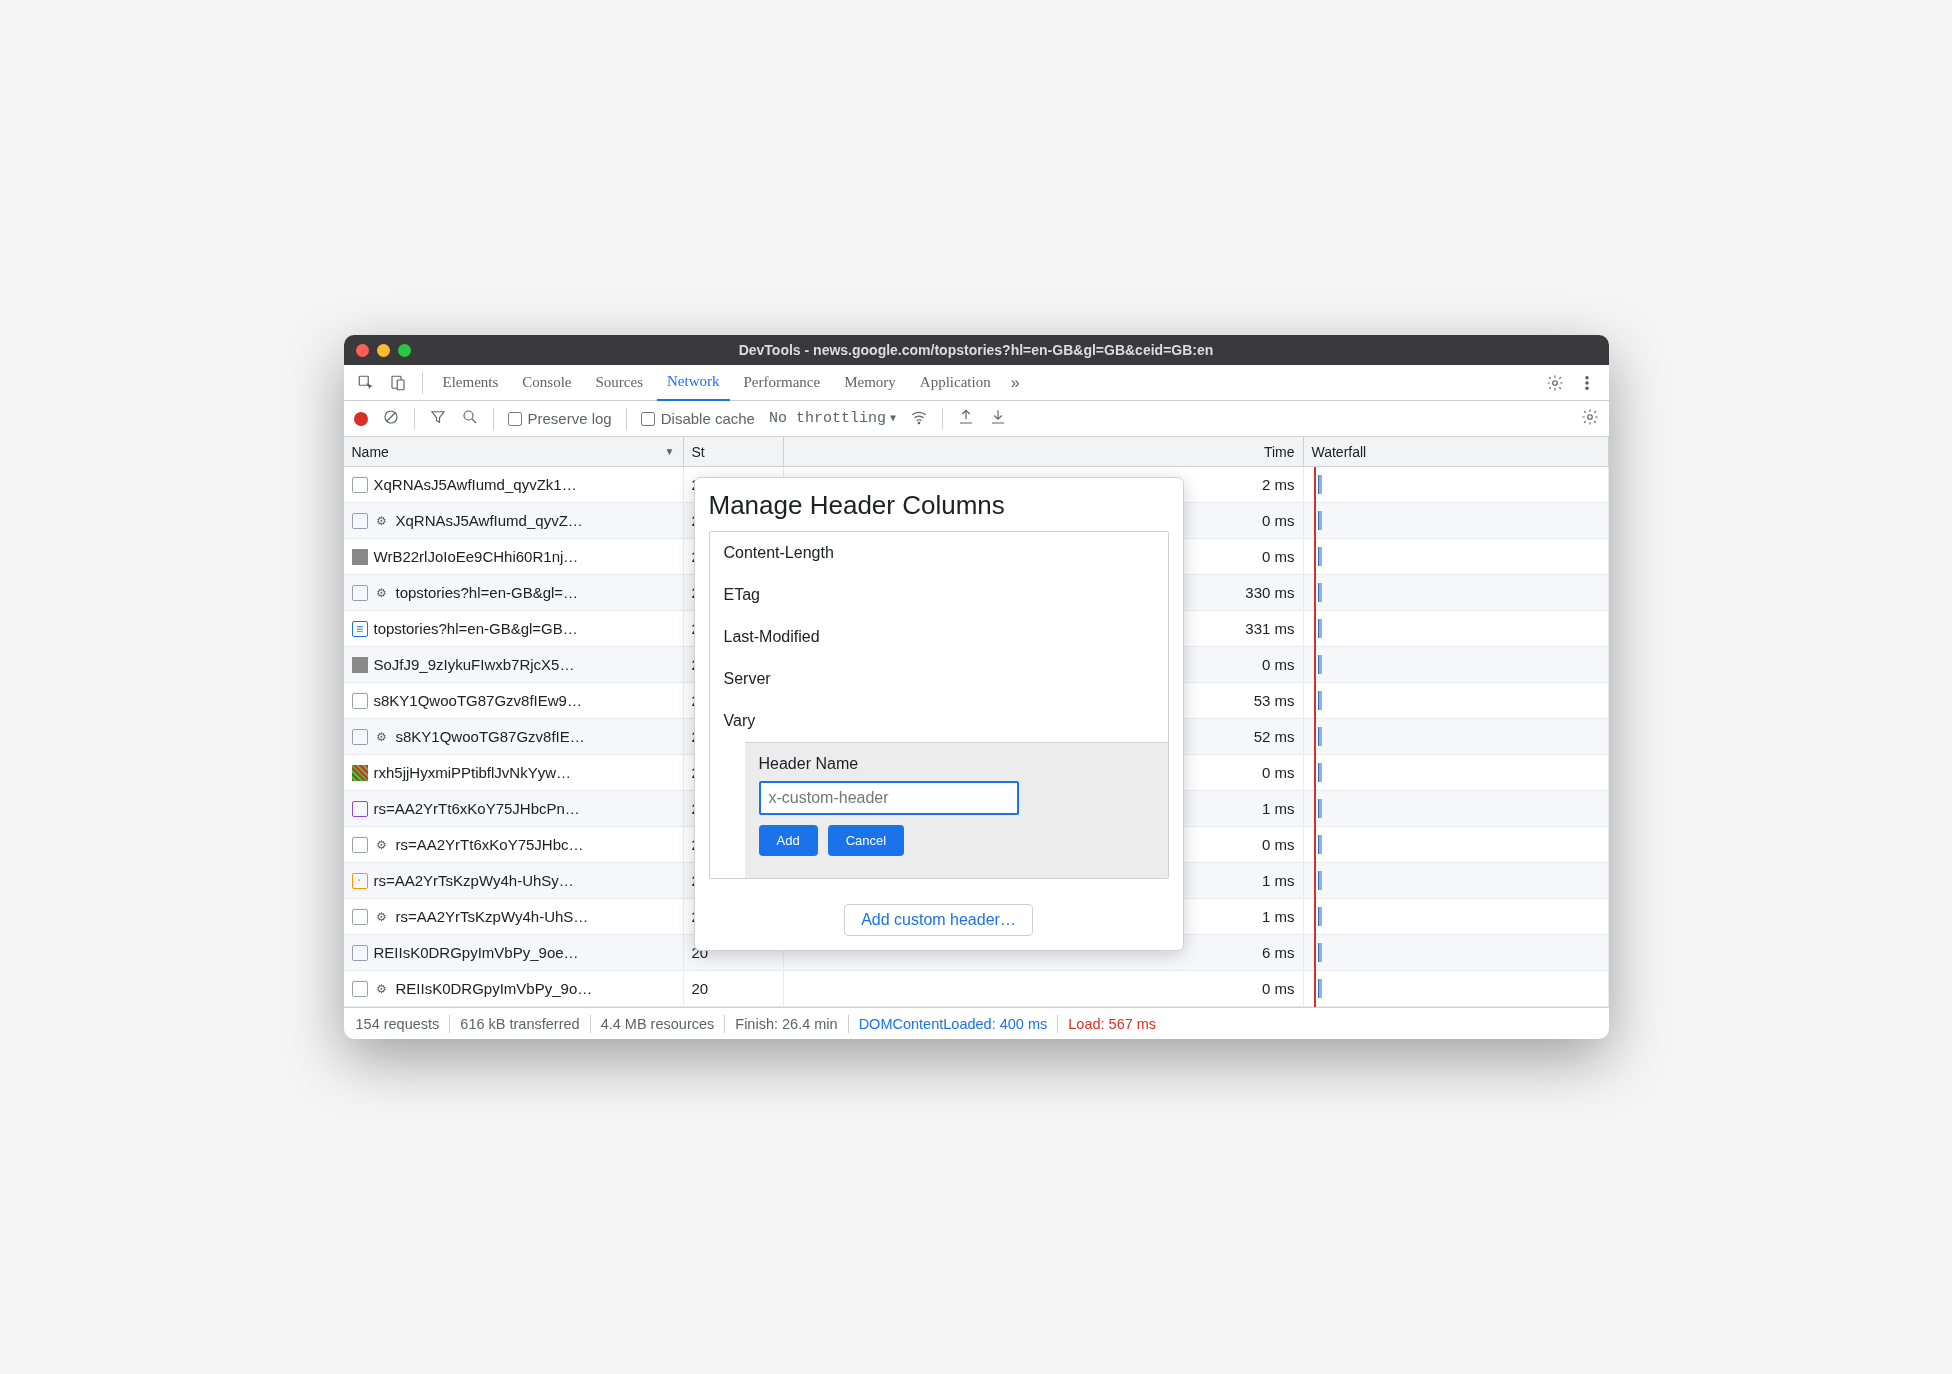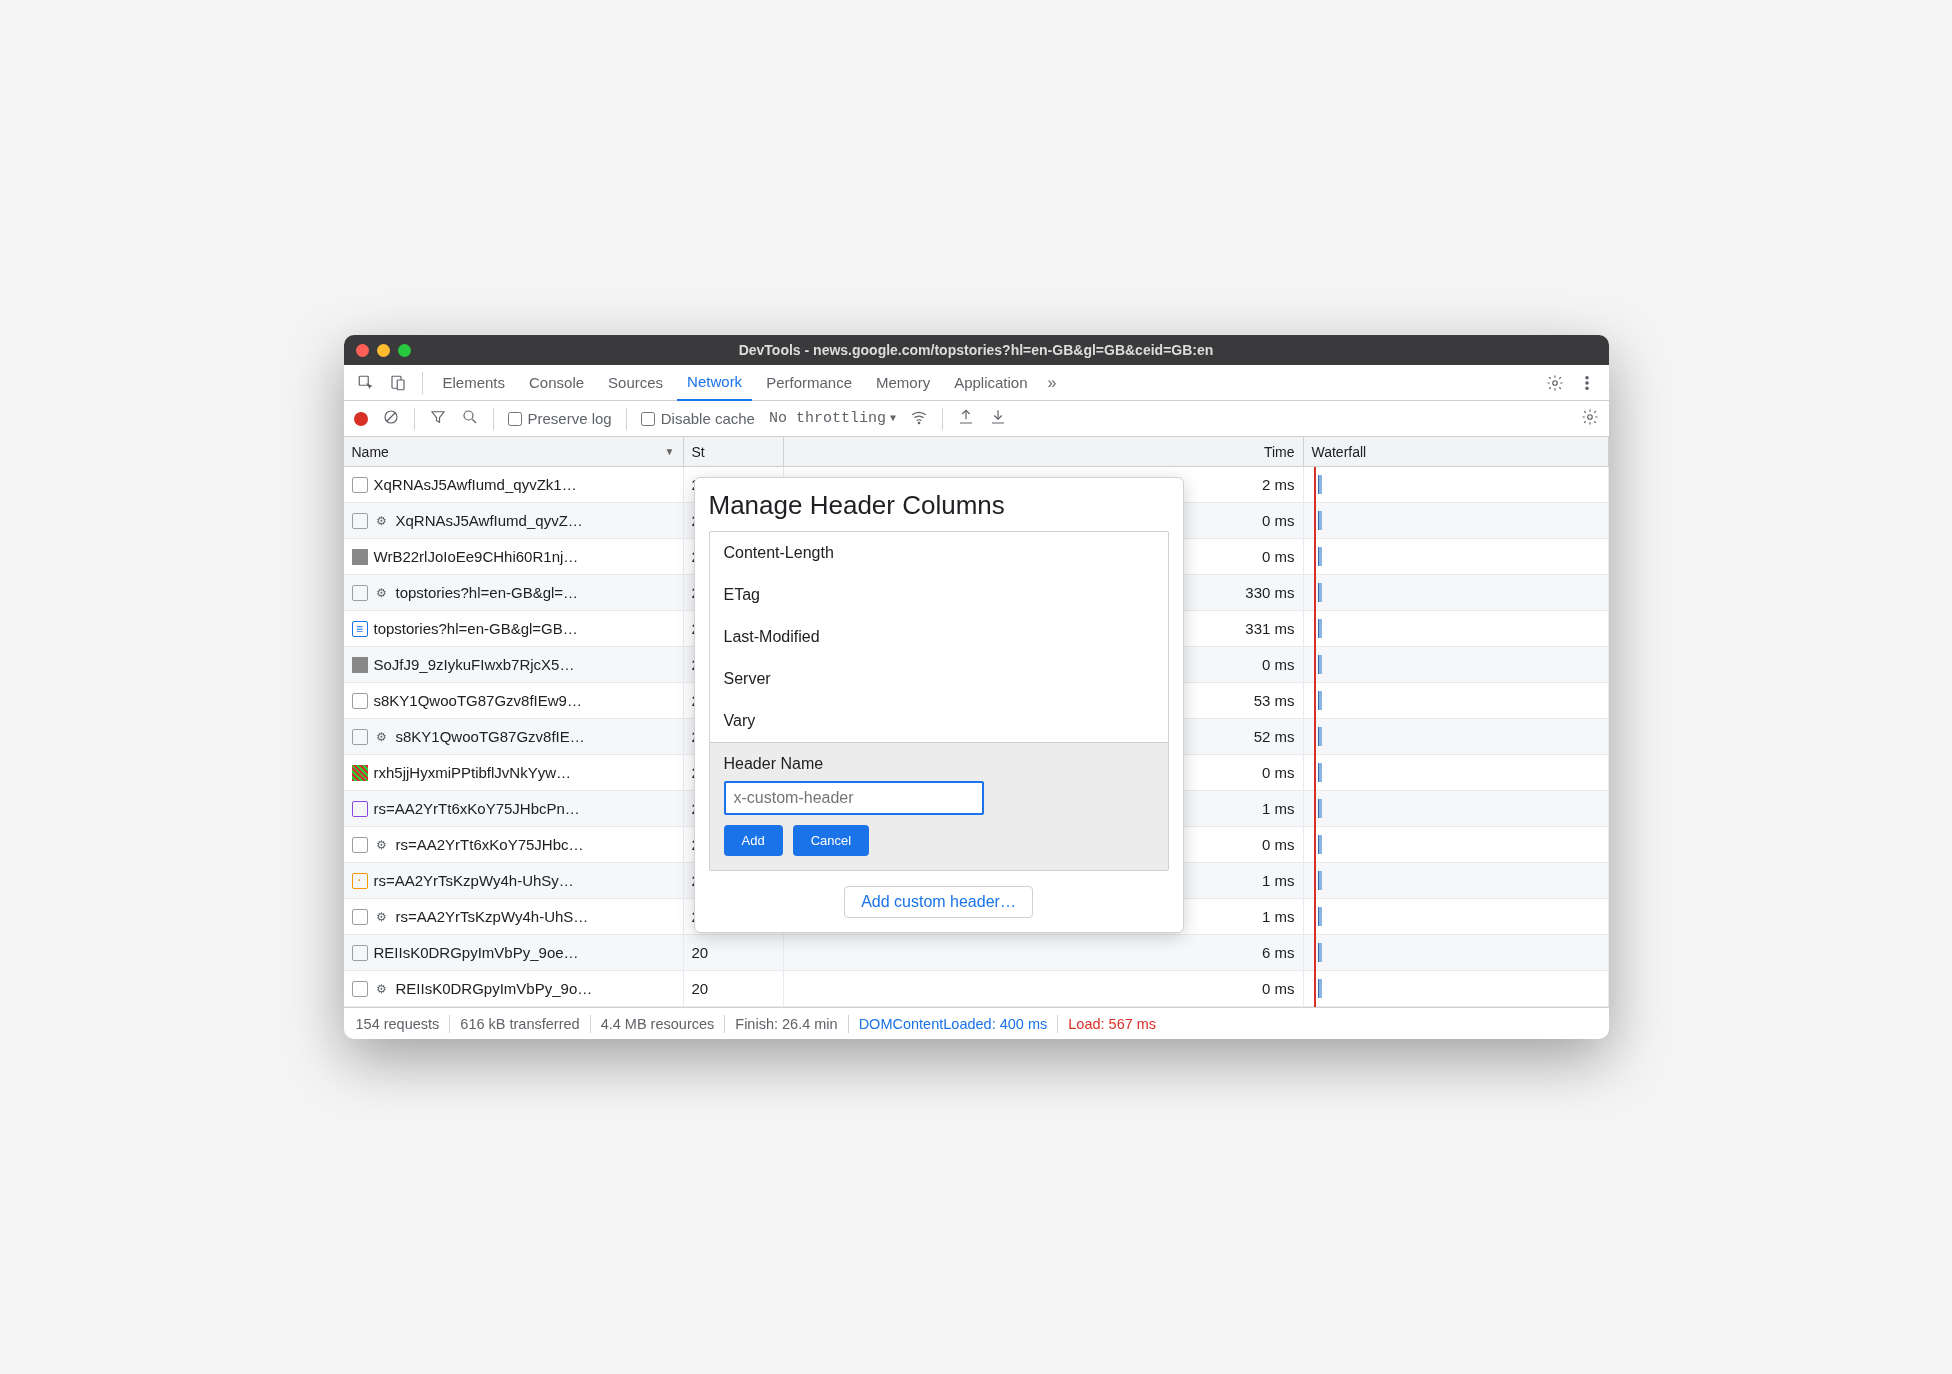--- a/index.html
+++ b/index.html
@@ -41,21 +41,21 @@
   border-bottom: 1px solid #d0d0d0;
   height: 36px;
   padding: 0 8px;
   gap: 4px;
   color: #5f6368;
   font-size: 15px;
 }
 .tabbar .icon-btn { width: 28px; height: 28px; display: inline-flex; align-items: center; justify-content: center; color: #5f6368; border-radius: 4px; }
 .tabbar .icon-btn svg { width: 18px; height: 18px; fill: none; stroke: currentColor; stroke-width: 1.6; }
 .tabbar .divider { width: 1px; height: 22px; background: #d0d0d0; margin: 0 6px; }
-.tabbar .tab { padding: 0 10px; height: 36px; display: inline-flex; align-items: center; cursor: pointer; }
+.tabbar .tab { padding: 0 10px; height: 36px; display: inline-flex; align-items: center; cursor: pointer; font-family: Liberation Serif, serif; }
 .tabbar .tab.active { color: #1a73e8; border-bottom: 2px solid #1a73e8; }
 .tabbar .spacer { flex: 1; }
 .chev { font-size: 16px; padding: 0 6px; }
 
 .toolbar {
   display: flex;
   align-items: center;
   border-bottom: 1px solid #d0d0d0;
   height: 36px;
   padding: 0 10px;
@@ -135,26 +135,26 @@
   background: #fff;
   border: 1px solid #d0d0d0;
   border-radius: 6px;
   box-shadow: 0 4px 18px rgba(0,0,0,0.18);
   z-index: 10;
   font-size: 16px;
 }
 .popover h2 { font-size: 26px; font-weight: 400; padding: 12px 14px 10px; color: #202124; }
 .popover .listbox { border: 1px solid #d0d0d0; margin: 0 14px; border-radius: 2px; }
 .popover .hitem { padding: 12px 14px; color: #202124; }
-.popover .addsec { background: #ececec; padding: 12px 14px 14px; border-top: 1px solid #d0d0d0; }
+.popover .addsec { background: #ececec; padding: 12px 14px 22px; border-top: 1px solid #d0d0d0; margin-left: 35px; }
 .popover .addsec .label { margin-bottom: 8px; color: #202124; }
 .popover .addsec input { width: 260px; padding: 6px 8px; font-size: 16px; border: 2px solid #1a73e8; outline: none; border-radius: 2px; }
 .popover .addsec .btns { margin-top: 10px; display: flex; gap: 10px; }
 .popover .addsec button { background: #1a73e8; color: #fff; border: none; padding: 8px 18px; font-size: 13px; border-radius: 4px; cursor: pointer; }
-.popover .footer { text-align: center; padding: 15px 0 14px; }
+.popover .footer { text-align: center; padding: 25px 0 14px; }
 .popover .footer button { background: #fff; color: #1a73e8; border: 1px solid #d0d0d0; padding: 6px 16px; font-size: 16px; border-radius: 4px; cursor: pointer; }
 
 .main { position: relative; }
 </style>
 </head>
 <body>
 
 <div class="window">
 
   <div class="titlebar">

